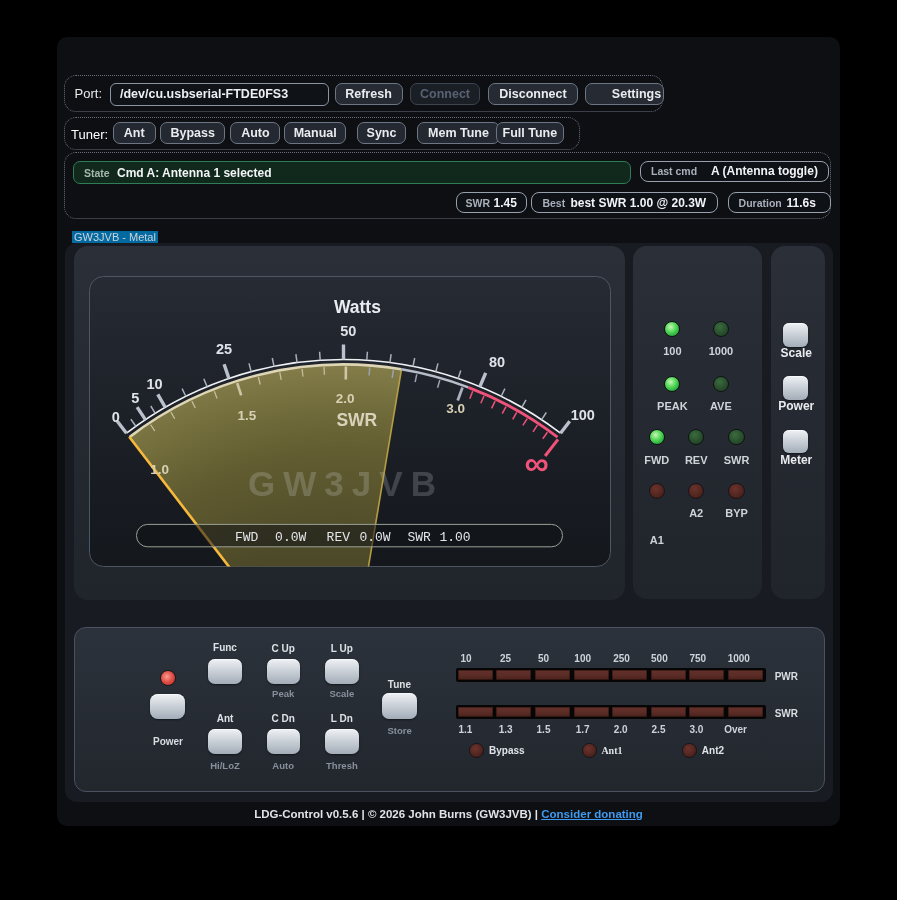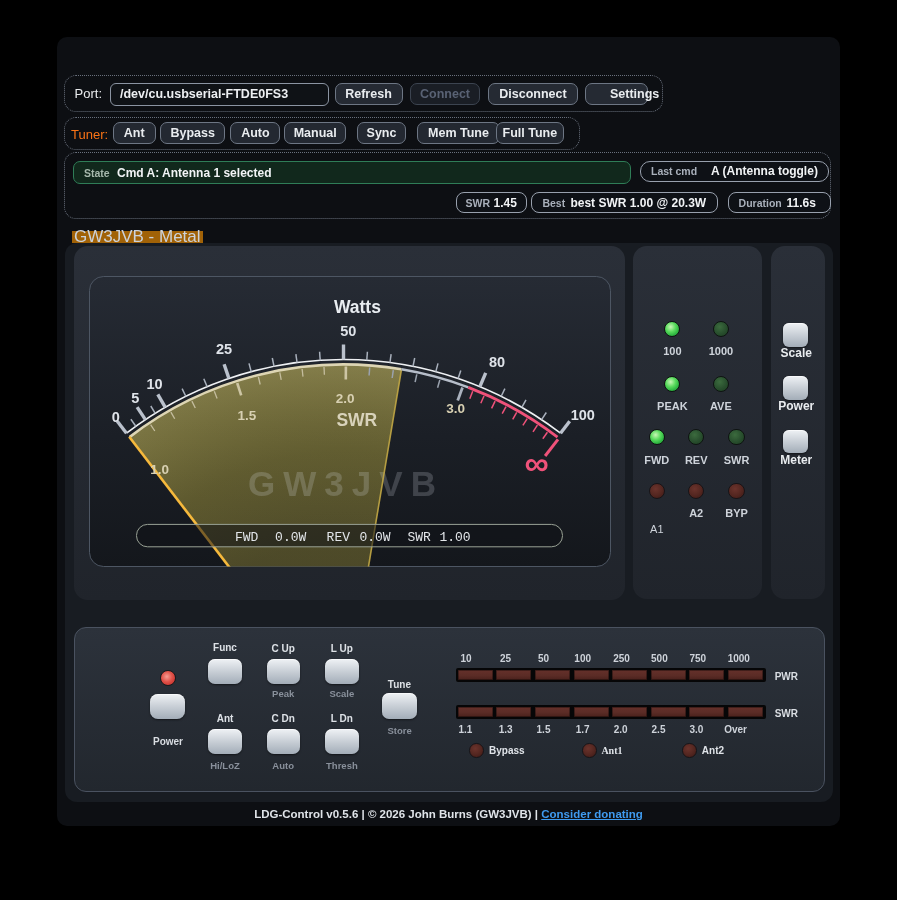--- a/index.html
+++ b/index.html
@@ -8,53 +8,53 @@
 .olab{font-size:10.5px;font-weight:bold;color:#a9b0bb;white-space:nowrap;}
 .oval{font-size:12px;font-weight:bold;color:#f1f3f5;white-space:nowrap;}
 </style></head><body>
 <div class="abs" id="win" style="left:57px;top:37px;width:783px;height:789px;background:#0d0f13;border-radius:10px;">
 <div class="abs" style="left:7px;top:38.4px;width:599px;height:37px;border:1px dotted #69707d;border-radius:12px;"></div>
 <div class="abs" style="left:17.6px;top:46px;height:22px;line-height:22px;font-size:13px;color:#e8eaec;">Port:</div>
 <div class="abs" style="left:53px;top:45.5px;width:219px;height:23px;background:#0f1216;border:1px solid #8b94a2;border-radius:6px;color:#edeff2;font-size:12.5px;font-weight:bold;line-height:21px;padding-left:9px;">/dev/cu.usbserial-FTDE0FS3</div>
 <div class="pbtn" style="left:277.5px;top:45.5px;width:68px;">Refresh</div>
 <div class="pbtn" style="left:353px;top:45.5px;width:70px;color:#596274;border-color:#3c4450;background:#1a1e25;">Connect</div>
 <div class="pbtn" style="left:431px;top:45.5px;width:90px;">Disconnect</div>
-<div class="pbtn" style="left:528px;top:45.5px;width:63px;padding-left:24px;">Settings</div>
+<div class="pbtn" style="left:528px;top:45.5px;width:79px;padding-left:24px;">Settings</div>
 <div class="abs" style="left:7px;top:79.7px;width:516px;height:33px;border:1px dotted #69707d;border-radius:12px;"></div>
-<div class="abs" style="left:14px;top:86.7px;height:22px;line-height:22px;font-size:13px;color:#f97316;">Tuner:</div>
+<div class="abs" style="left:14px;top:86.7px;height:22px;line-height:22px;font-size:13px;color:#ffffff;">Tuner:</div>
 <div class="pbtn" style="left:55.7px;top:85px;width:43px;background:#232831;">Ant</div>
 <div class="pbtn" style="left:103.2px;top:85px;width:65px;background:#232831;">Bypass</div>
 <div class="pbtn" style="left:173.4px;top:85px;width:50px;background:#232831;">Auto</div>
 <div class="pbtn" style="left:227.2px;top:85px;width:62px;background:#232831;">Manual</div>
 <div class="pbtn" style="left:300px;top:85px;width:49px;background:#232831;">Sync</div>
 <div class="pbtn" style="left:360px;top:85px;width:83px;background:#232831;">Mem Tune</div>
 <div class="pbtn" style="left:438.9px;top:85px;width:68px;background:#232831;border-radius:7px;">Full Tune</div>
 <div class="abs" style="left:7px;top:115.4px;width:767px;height:67px;border:1px dotted #69707d;border-radius:12px;"></div>
 <div class="abs" style="left:16px;top:123.5px;width:558px;height:23.5px;background:#11281c;border:1px solid #2f7d57;border-radius:7px;">
       <span style="position:absolute;left:10px;top:0;line-height:22px;font-size:10.5px;font-weight:bold;color:#a6b8ac;">State</span>
       <span style="position:absolute;left:43px;top:0;line-height:22px;font-size:12px;font-weight:bold;color:#f2f4f6;">Cmd A: Antenna 1 selected</span>
     </div>
-<div class="obox" style="left:583px;top:124px;width:189px;height:20.5px;border-radius:10px;">
+<div class="obox" style="left:583px;top:124px;width:189px;height:20.5px;">
       <span style="position:absolute;left:10px;top:0;line-height:19px;" class="olab">Last cmd</span>
       <span style="position:absolute;left:70px;top:0;line-height:19px;" class="oval">A (Antenna toggle)</span>
     </div>
 <div class="obox" style="left:398.6px;top:154.5px;width:71px;height:21.5px;">
       <span style="position:absolute;left:9px;top:0;line-height:20px;" class="olab">SWR</span>
       <span style="position:absolute;left:37px;top:0;line-height:20px;" class="oval">1.45</span>
     </div>
 <div class="obox" style="left:474.4px;top:154.5px;width:187px;height:21.5px;">
       <span style="position:absolute;left:10px;top:0;line-height:20px;" class="olab">Best</span>
       <span style="position:absolute;left:38px;top:0;line-height:20px;" class="oval">best SWR 1.00 @ 20.3W</span>
     </div>
 <div class="obox" style="left:670.6px;top:154.5px;width:103px;height:21.5px;">
       <span style="position:absolute;left:10px;top:0;line-height:20px;" class="olab">Duration</span>
       <span style="position:absolute;left:58px;top:0;line-height:20px;" class="oval">11.6s</span>
     </div>
 <div class="abs" style="left:8px;top:206px;width:768px;height:559px;background:#181c22;border-radius:12px;"></div>
-<div class="abs" style="left:15px;top:194px;height:12px;line-height:12px;font-size:17px;color:#ccd2da;background:#a16207;padding:0 2px;">GW3JVB - Metal</div>
+<div class="abs" style="left:15px;top:194px;height:12px;line-height:12px;font-size:11px;color:#ccd2da;background:#0369a1;padding:0 2px;">GW3JVB - Metal</div>
 <div class="abs" style="left:17px;top:209px;width:551px;height:354px;background:linear-gradient(180deg,#2a2f38,#20242b);border-radius:14px;"></div>
 <div class="abs" style="left:576.4px;top:209px;width:129px;height:353px;background:linear-gradient(180deg,#2a2f38,#20242b);border-radius:14px;"></div>
 <div class="abs" style="left:714px;top:209px;width:54px;height:353px;background:linear-gradient(180deg,#2a2f38,#20242b);border-radius:14px;"></div>
 <svg id="meter" width="522" height="291" viewBox="0 0 522 291" style="position:absolute;left:31.6px;top:239px;">
 <defs>
 <linearGradient id="faceg" x1="0" y1="0" x2="0" y2="1">
           <stop offset="0" stop-color="#262b34"></stop>
           <stop offset="0.55" stop-color="#1b1f26"></stop>
           <stop offset="1" stop-color="#14171c"></stop>
         </linearGradient>
@@ -165,21 +165,21 @@
 <div style="position:absolute;left:591.6999999999999px;top:445.7px;width:16.2px;height:16.2px;border-radius:50%;border:1.5px solid #181417;background:radial-gradient(circle at 40% 35%, #6b332c 0%, #532620 55%, #3b1814 100%);"></div>
 <div style="position:absolute;left:631.1px;top:445.7px;width:16.2px;height:16.2px;border-radius:50%;border:1.5px solid #181417;background:radial-gradient(circle at 40% 35%, #6b332c 0%, #532620 55%, #3b1814 100%);"></div>
 <div style="position:absolute;left:671.4px;top:445.7px;width:16.2px;height:16.2px;border-radius:50%;border:1.5px solid #181417;background:radial-gradient(circle at 40% 35%, #6b332c 0%, #532620 55%, #3b1814 100%);"></div>
 <div style="position:absolute;left:545.4px;top:306.05px;width:140px;text-align:center;font-size:11px;font-weight:bold;color:#ced3da;line-height:16.5px;height:16.5px;">100</div>
 <div style="position:absolute;left:593.9px;top:306.05px;width:140px;text-align:center;font-size:11px;font-weight:bold;color:#ced3da;line-height:16.5px;height:16.5px;">1000</div>
 <div style="position:absolute;left:545.4px;top:360.65px;width:140px;text-align:center;font-size:11px;font-weight:bold;color:#ced3da;line-height:16.5px;height:16.5px;">PEAK</div>
 <div style="position:absolute;left:593.9px;top:360.65px;width:140px;text-align:center;font-size:11px;font-weight:bold;color:#ced3da;line-height:16.5px;height:16.5px;">AVE</div>
 <div style="position:absolute;left:529.8px;top:414.85px;width:140px;text-align:center;font-size:11px;font-weight:bold;color:#ced3da;line-height:16.5px;height:16.5px;">FWD</div>
 <div style="position:absolute;left:569.2px;top:414.85px;width:140px;text-align:center;font-size:11px;font-weight:bold;color:#ced3da;line-height:16.5px;height:16.5px;">REV</div>
 <div style="position:absolute;left:609.5px;top:414.85px;width:140px;text-align:center;font-size:11px;font-weight:bold;color:#ced3da;line-height:16.5px;height:16.5px;">SWR</div>
-<div style="position:absolute;left:529.8px;top:484px;width:140px;text-align:center;font-size:11px;font-weight:normal;color:#ced3da;line-height:16.5px;height:16.5px;">A1</div>
+<div style="position:absolute;left:529.8px;top:495px;width:140px;text-align:center;font-size:11px;font-weight:bold;color:#ced3da;line-height:16.5px;height:16.5px;">A1</div>
 <div style="position:absolute;left:569.2px;top:468.05px;width:140px;text-align:center;font-size:11px;font-weight:bold;color:#ced3da;line-height:16.5px;height:16.5px;">A2</div>
 <div style="position:absolute;left:609.5px;top:468.05px;width:140px;text-align:center;font-size:11px;font-weight:bold;color:#ced3da;line-height:16.5px;height:16.5px;">BYP</div>
 <div style="position:absolute;left:725.6px;top:286.2px;width:25.7px;height:23.6px;border-radius:6px;background:linear-gradient(180deg,#eff2f5 0%,#ccd2d9 45%,#a3adb8 100%);box-shadow:0 1px 2px rgba(0,0,0,0.5), inset 0 1px 0 rgba(255,255,255,0.6);"></div>
 <div style="position:absolute;left:669.3px;top:307.4px;width:140px;text-align:center;font-size:12px;font-weight:bold;color:#e9ecef;line-height:18.0px;height:18.0px;">Scale</div>
 <div style="position:absolute;left:725.6px;top:339px;width:25.7px;height:23.6px;border-radius:6px;background:linear-gradient(180deg,#eff2f5 0%,#ccd2d9 45%,#a3adb8 100%);box-shadow:0 1px 2px rgba(0,0,0,0.5), inset 0 1px 0 rgba(255,255,255,0.6);"></div>
 <div style="position:absolute;left:669.3px;top:360.2px;width:140px;text-align:center;font-size:12px;font-weight:bold;color:#e9ecef;line-height:18.0px;height:18.0px;">Power</div>
 <div style="position:absolute;left:725.6px;top:392.8px;width:25.7px;height:23.6px;border-radius:6px;background:linear-gradient(180deg,#eff2f5 0%,#ccd2d9 45%,#a3adb8 100%);box-shadow:0 1px 2px rgba(0,0,0,0.5), inset 0 1px 0 rgba(255,255,255,0.6);"></div>
 <div style="position:absolute;left:669.3px;top:414.0px;width:140px;text-align:center;font-size:12px;font-weight:bold;color:#e9ecef;line-height:18.0px;height:18.0px;">Meter</div>
 <div class="abs" style="left:16.5px;top:590.2px;width:751px;height:165px;background:linear-gradient(180deg,#2c323b 0%,#22272e 100%);border:1px solid #4a5260;border-radius:12px;"></div>
 <div style="position:absolute;left:103.45px;top:633.25px;width:15.7px;height:15.7px;border-radius:50%;border:1.5px solid #17191b;background:radial-gradient(circle at 42% 40%, #f79d93 0%, #e1534a 45%, #ce3c36 70%, #9c201a 100%);"></div>

